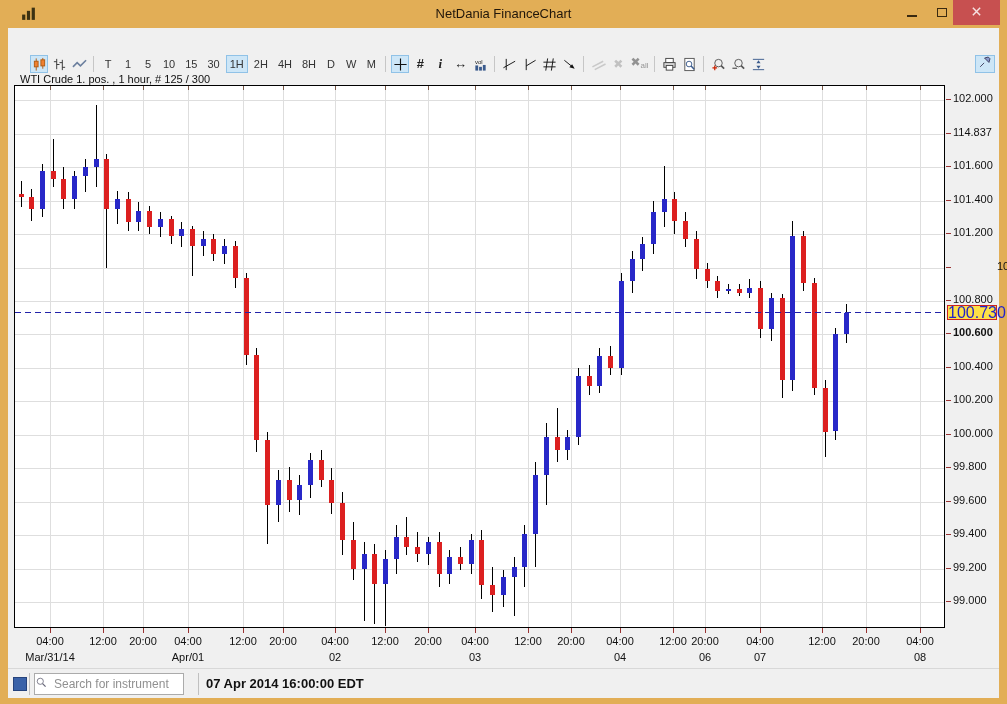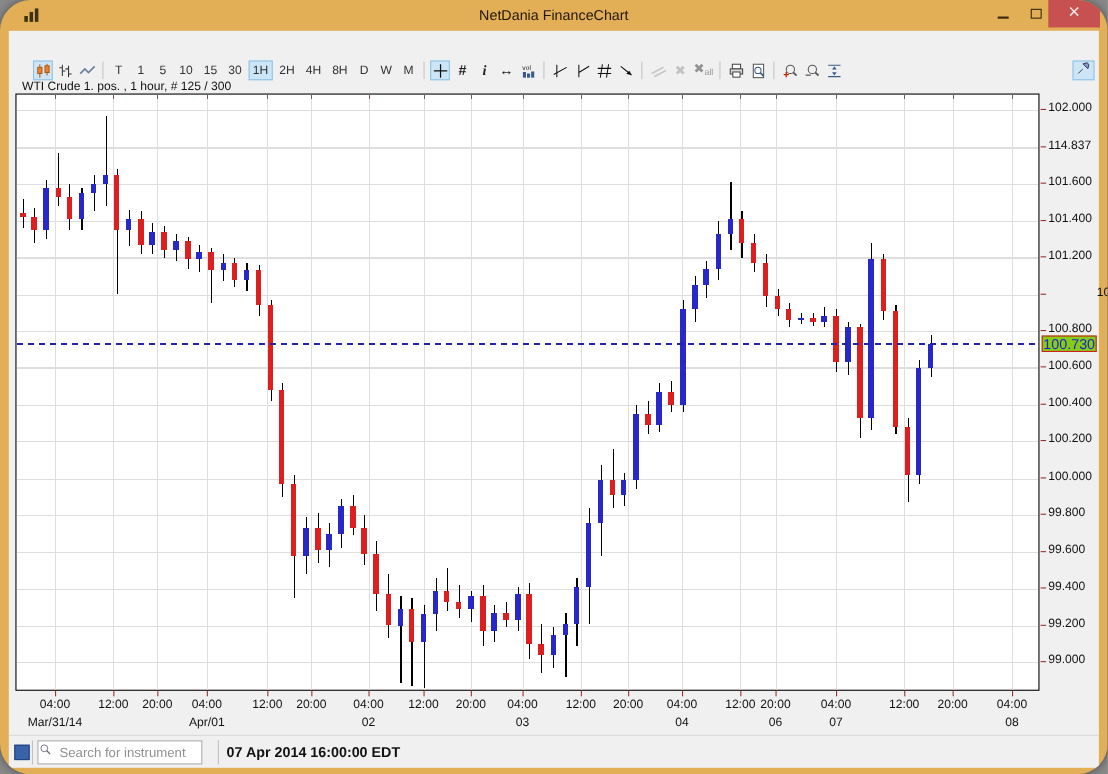--- a/index.html
+++ b/index.html
@@ -1,17 +1,17 @@
 <!DOCTYPE html>
 <html><head>
 <meta charset="utf-8">
 <style>
   html,body{margin:0;padding:0;background:#888;}
   *{box-sizing:border-box;}
-  #win{position:relative;width:1007px;height:704px;background:#E2AE56;font-family:"Liberation Sans",sans-serif;overflow:hidden;margin:0 auto;box-shadow:0 0 8px rgba(0,0,0,.4);border-radius:28px;}
+  #win{position:relative;width:1007px;height:704px;background:#E2AE56;font-family:"Liberation Sans",sans-serif;overflow:hidden;margin:0 auto;box-shadow:0 0 8px rgba(0,0,0,.4);}
   
   .titlebar{position:absolute;left:0;top:0;width:1007px;height:28px;}
   .app-ic{position:absolute;left:20px;top:5px;width:17px;height:17px;}
   .app-ic svg{width:17px;height:17px;}
   .title-text{position:absolute;left:0;top:0;width:100%;height:28px;line-height:28px;text-align:center;font-size:13px;color:#20160a;}
   .winbtn{position:absolute;top:0;height:25px;display:flex;align-items:center;justify-content:center;cursor:default;}
   .winbtn svg{width:14px;height:14px;}
   .btn-min{left:898px;width:28px;}
   .btn-max{left:928px;width:28px;}
   .btn-close{left:953px;width:47px;background:#C75050;}
@@ -39,21 +39,21 @@
   .pinbtn svg{width:14px;height:14px;}
   
   .chartlabel{position:absolute;left:12px;top:45px;font-size:11px;color:#111;}
   
   .plot{position:absolute;left:6px;top:57px;width:931px;height:543px;background:#fff;border:1px solid #000;}
   .plot svg{display:block;}
   
   .yaxis{position:absolute;left:938px;top:57px;width:53px;height:543px;}
   .ytick{position:absolute;left:0;width:5px;height:1px;background:#993333;}
   .ylab{position:absolute;left:7px;font-size:11px;color:#111;white-space:nowrap;}
-  .price-marker{position:absolute;left:1px;width:50px;height:15px;background:#84cc16;border:1px solid #CC2222;color:#2222CC;font-size:13px;line-height:13px;text-align:center;}
+  .price-marker{position:absolute;left:1px;width:50px;height:15px;background:#fde047;border:1px solid #CC2222;color:#2222CC;font-size:16px;line-height:13px;text-align:center;}
   
   .xaxis{position:absolute;left:6px;top:600px;width:931px;height:40px;}
   .xtick{position:absolute;top:0;width:1px;height:5px;background:#993333;}
   .xtime{position:absolute;top:7px;width:44px;margin-left:-22px;text-align:center;font-size:11px;color:#111;}
   .xdate{position:absolute;top:23px;width:76px;margin-left:-38px;text-align:center;font-size:11px;color:#111;}
   
   .statusbar{position:absolute;left:0;top:640px;width:991px;height:30px;border-top:1px solid #d8d8d8;}
   .bluesq{position:absolute;left:5px;top:8px;width:14px;height:14px;background:#3A62A8;border:1px solid #26437C;}
   .sb-sep{position:absolute;top:4px;width:1px;height:22px;background:#c0c0c0;}
   .searchbox{position:absolute;left:26px;top:4px;width:150px;height:22px;background:#fff;border:1px solid #ababab;display:flex;align-items:center;padding:0 0;}
@@ -449,21 +449,21 @@
         <div class="ylab" style="top: 74px;">101.600</div>
         <div class="ytick" style="top: 115px;"></div>
         <div class="ylab" style="top: 108px;">101.400</div>
         <div class="ytick" style="top: 148px;"></div>
         <div class="ylab" style="top: 141px;">101.200</div>
         <div class="ytick" style="top: 182px;"></div>
         <div class="ylab" style="top: 175px; margin-left: 44px;">101.000</div>
         <div class="ytick" style="top: 215px;"></div>
         <div class="ylab" style="top: 208px;">100.800</div>
         <div class="ytick" style="top: 248px;"></div>
-        <div class="ylab" style="top: 241px;">100.600</div>
+        <div class="ylab" style="top: 241px; font-weight: bold;">100.600</div>
         <div class="ytick" style="top: 282px;"></div>
         <div class="ylab" style="top: 275px;">100.400</div>
         <div class="ytick" style="top: 315px;"></div>
         <div class="ylab" style="top: 308px;">100.200</div>
         <div class="ytick" style="top: 349px;"></div>
         <div class="ylab" style="top: 342px;">100.000</div>
         <div class="ytick" style="top: 382px;"></div>
         <div class="ylab" style="top: 375px;">99.800</div>
         <div class="ytick" style="top: 416px;"></div>
         <div class="ylab" style="top: 409px;">99.600</div>

